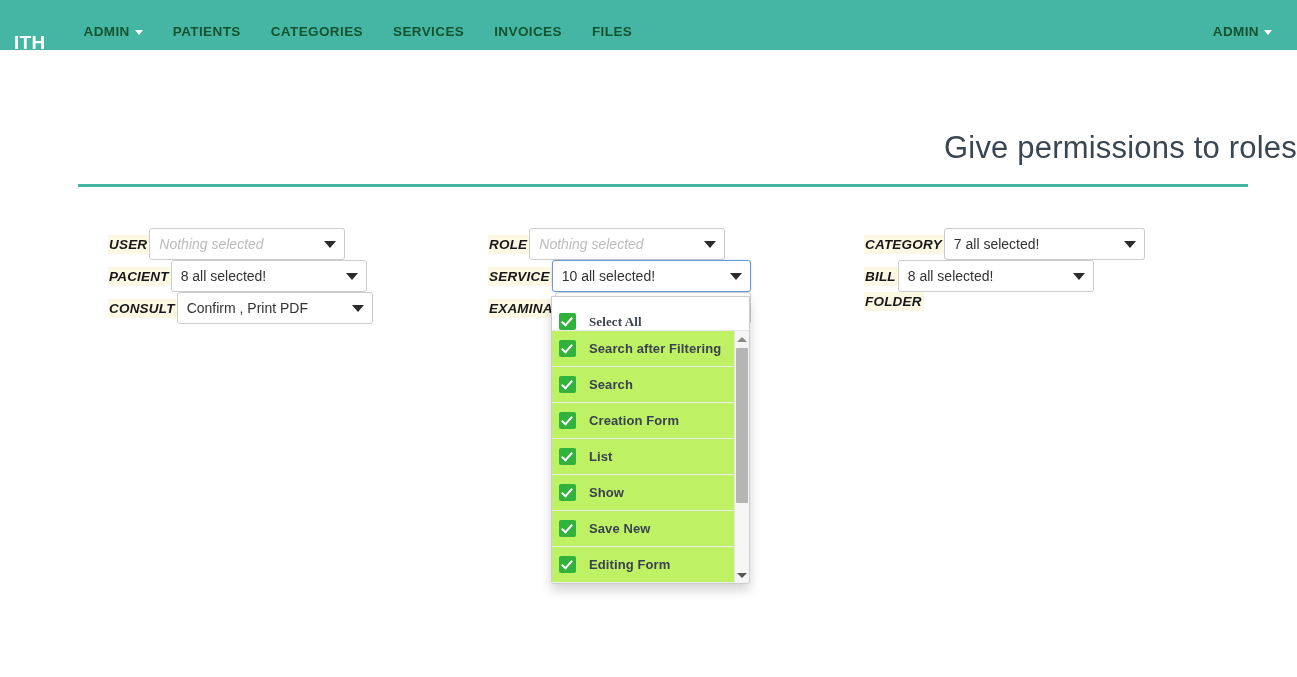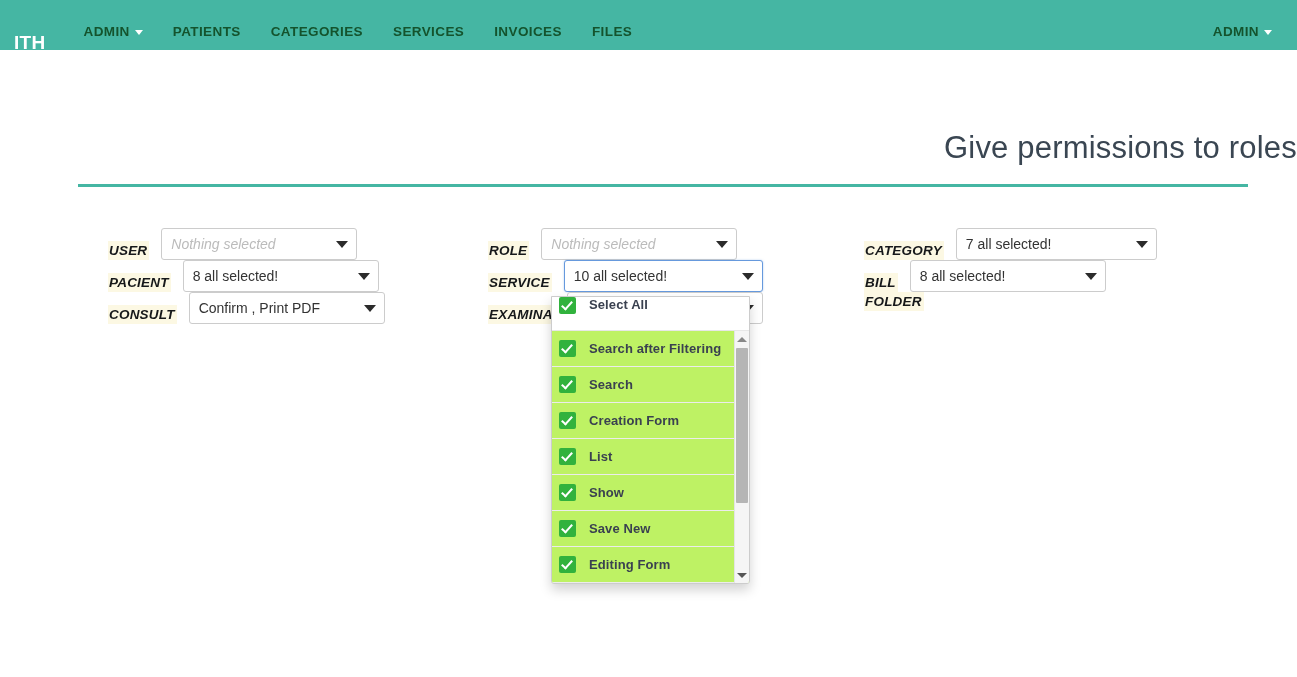--- a/index.html
+++ b/index.html
@@ -104,23 +104,22 @@
     height: 120px;
   }
   .col { position: absolute; top: 0; }
   .col-user   { left: 108px; }
   .col-role   { left: 488px; }
   .col-cat    { left: 864px; }
 
   .row {
     position: absolute;
     display: flex;
-    align-items: flex-end;
+    align-items: center;
     white-space: nowrap;
-    gap: 12px;
   }
   .lbl {
     font-size: 13.5px;
     font-weight: bold;
     font-style: italic;
     color: #16181a;
     background: #fcf8e3;
     padding: 2px 2px 2px 1px;
     letter-spacing: 0.2px;
   }
@@ -173,26 +172,27 @@
     border: 1px solid #cccccc;
     border-radius: 0 0 3px 3px;
     box-shadow: 0 6px 12px rgba(0,0,0,0.175);
     box-sizing: border-box;
     overflow: hidden;
     z-index: 50;
   }
   .dd-selectall {
     height: 34px;
     display: flex;
-    align-items: flex-start;
+    align-items: flex-end;
     padding-left: 7px;
     box-sizing: border-box;
     border-bottom: 1px solid #e7e7e7;
     cursor: pointer;
     background: #fff;
+    font-family: Liberation Serif, serif;
   }
   .dd-scroll {
     position: relative;
     height: 252px;
     overflow: hidden;
   }
   .dd-item {
     height: 36px;
     display: flex;
     align-items: center;

